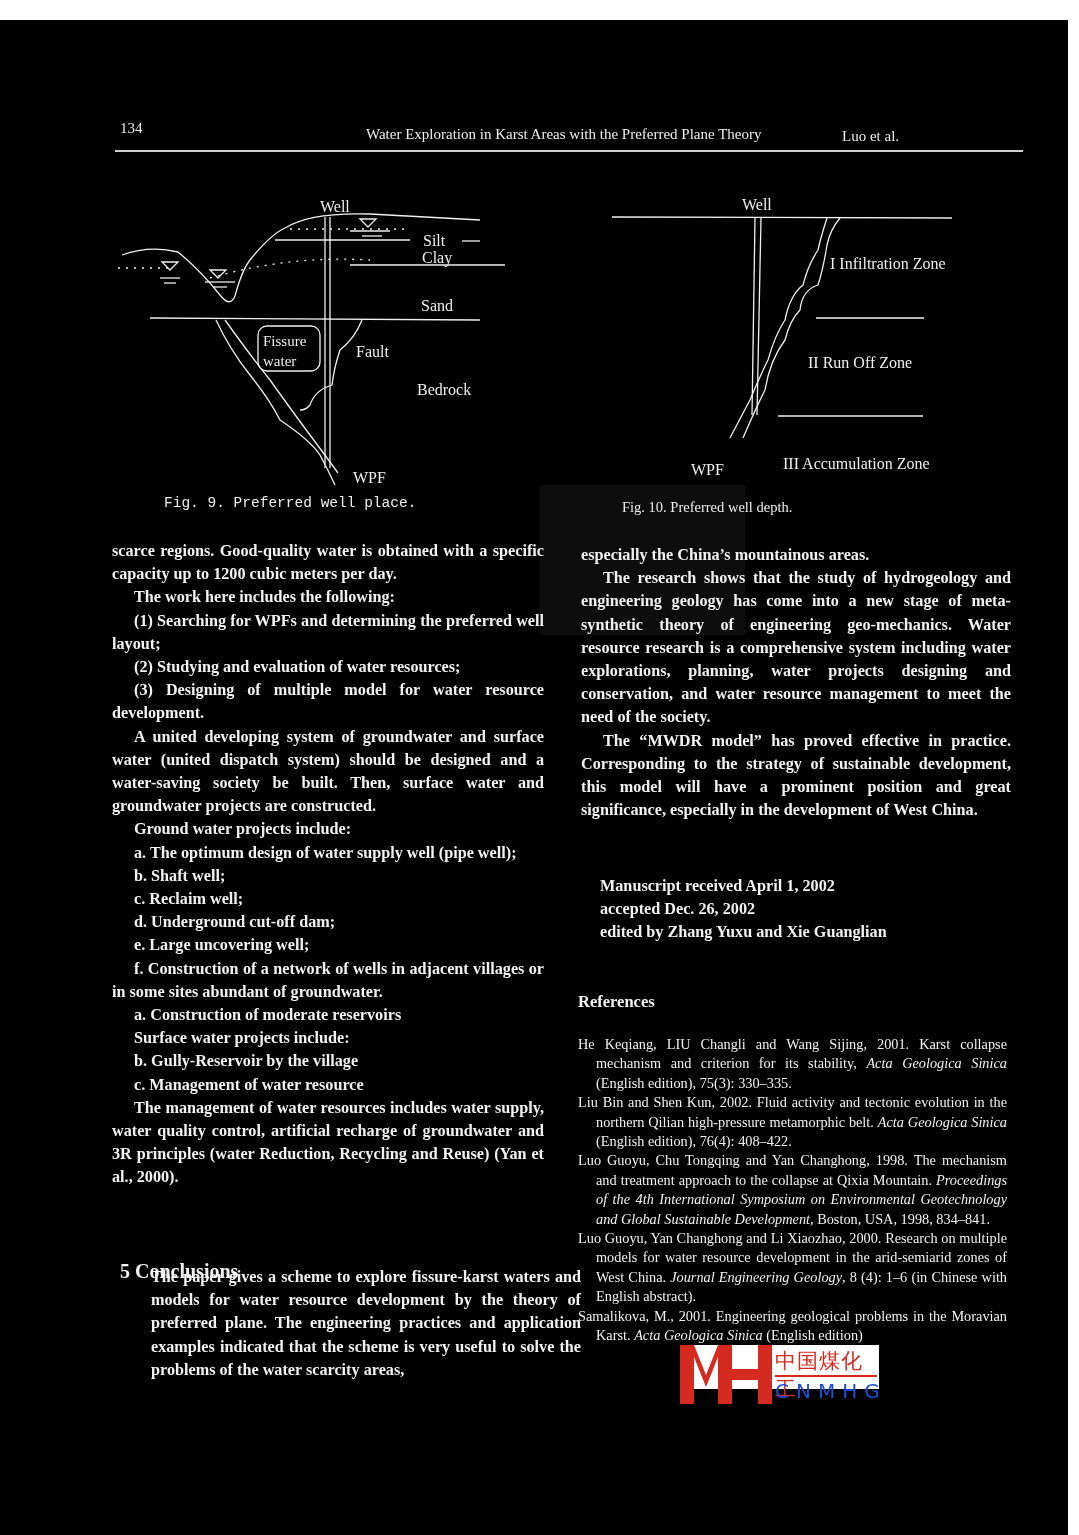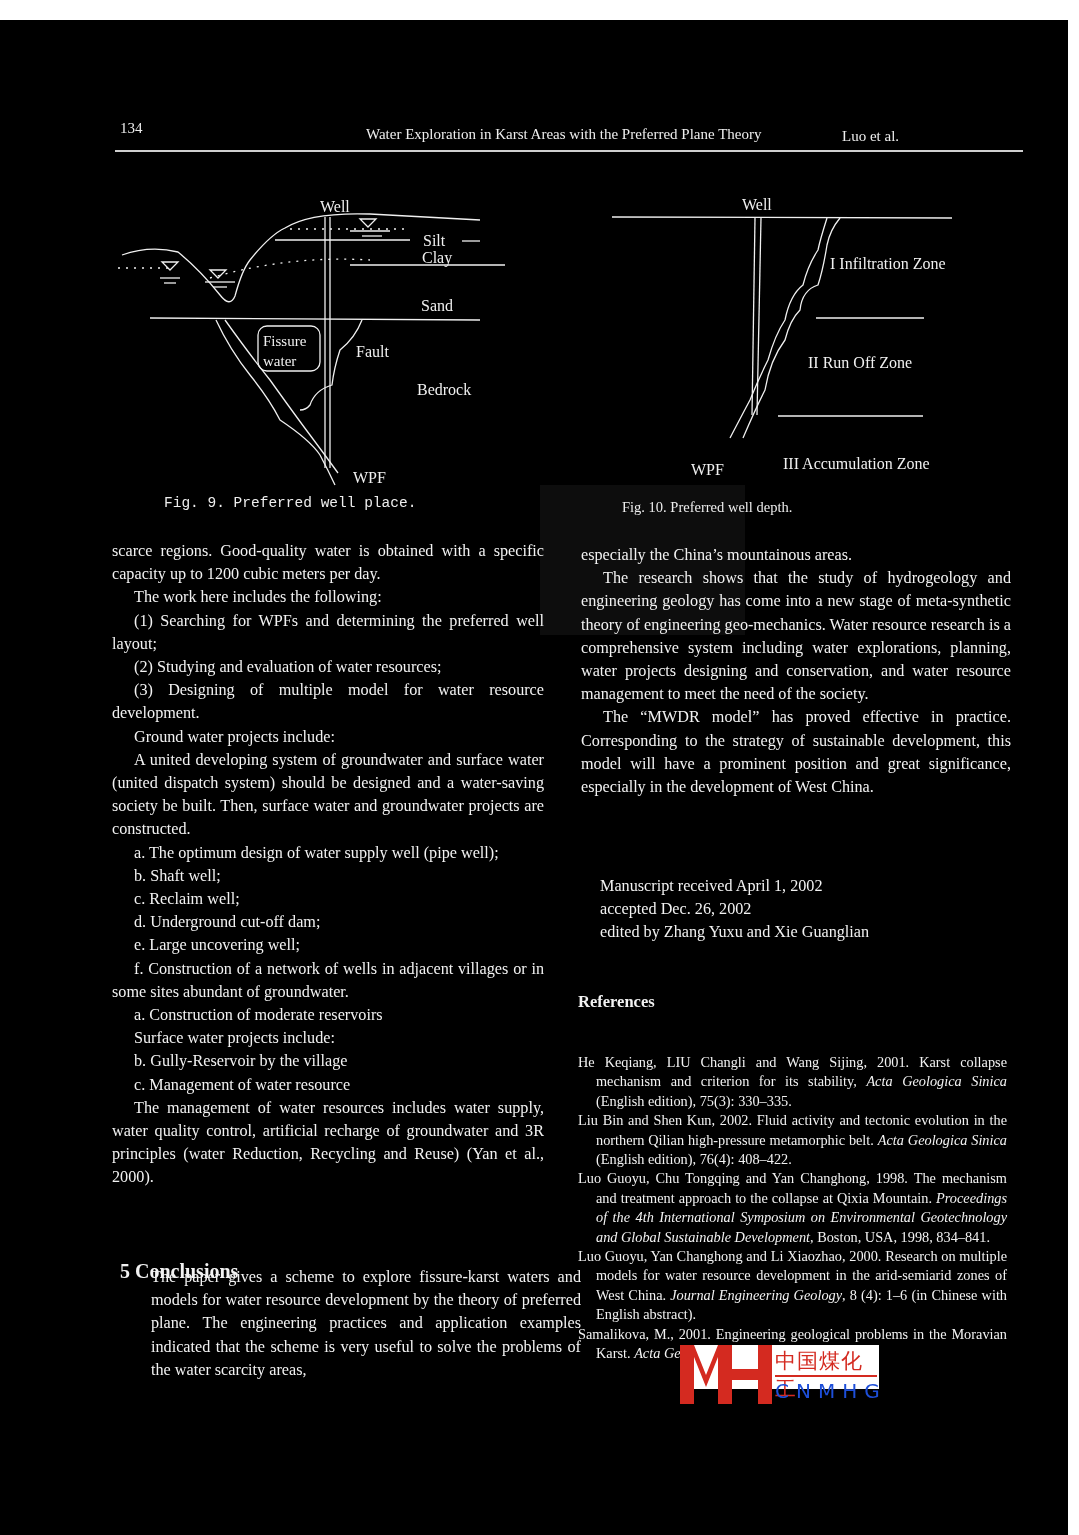--- a/index.html
+++ b/index.html
@@ -12,21 +12,21 @@
   .page {
     position: absolute; left: 0; top: 20px; width: 1068px; height: 1515px;
     background: #000;
   }
   .topedge { position:absolute; left:0; top:0; width:1079px; height:20px; background:#fff; }
   .rightedge { position:absolute; left:1068px; top:20px; width:11px; height:1515px; background:#fff; }
   .hdr { position:absolute; top:120px; font-size:15px; color:#eee; }
   .hdr-rule { position:absolute; left:115px; top:150px; width:908px; height:2px; background:#cfcfcf; }
   .fig { position:absolute; }
   .caption { position:absolute; font-size:14.5px; color:#eee; }
-  .col { position:absolute; font-size:16.2px; line-height:23.2px; text-align:justify; }
+  .col { position:absolute; font-size:16.2px; line-height:23.2px; text-align:justify;font-weight:bold; }
   .col p { margin: 0; }
   .indent { text-indent: 22px; }
   .section-title { font-weight: bold; font-size: 20px; }
   .refs { position:absolute; font-size:14.3px; line-height:19.4px; text-align:justify; }
   .ref { padding-left: 18px; text-indent: -18px; margin: 0; }
   .ref i { font-style: italic; }
   .logo {
     position:absolute; left:680px; top:1345px; width:199px; height:44px; background:#fff;
   }
   .logo svg { position:absolute; left:0; top:0; }
@@ -110,22 +110,22 @@
   <text x="101" y="285" font-size="16">WPF</text>
 </svg>
 <div class="caption" style="left:622px;top:499px;">Fig. 10. Preferred well depth.</div>
 
 <div class="col" style="left:112px;top:540px;width:432px;">
   <p>scarce regions. Good-quality water is obtained with a specific capacity up to 1200 cubic meters per day.</p>
   <p class="indent">The work here includes the following:</p>
   <p class="indent">(1) Searching for WPFs and determining the preferred well layout;</p>
   <p class="indent">(2) Studying and evaluation of water resources;</p>
   <p class="indent">(3) Designing of multiple model for water resource development.</p>
+  <p class="indent">A united developing system of groundwater and surface water (united dispatch system) should be designed and a water-saving society be built. Then, surface water and groundwater projects are constructed.</p>
   <p class="indent">Ground water projects include:</p>
-  <p class="indent">A united developing system of groundwater and surface water (united dispatch system) should be designed and a water-saving society be built. Then, surface water and groundwater projects are constructed.</p>
   <p class="indent">a. The optimum design of water supply well (pipe well);</p>
   <p class="indent">b. Shaft well;</p>
   <p class="indent">c. Reclaim well;</p>
   <p class="indent">d. Underground cut-off dam;</p>
   <p class="indent">e. Large uncovering well;</p>
   <p class="indent">f. Construction of a network of wells in adjacent villages or in some sites abundant of groundwater.</p>
   <p class="indent">a. Construction of moderate reservoirs</p>
   <p class="indent">Surface water projects include:</p>
   <p class="indent">b. Gully-Reservoir by the village</p>
   <p class="indent">c.  Management of water resource</p>
@@ -144,21 +144,21 @@
 </div>
 
 <div class="col" style="left:600px;top:875px;width:409px;text-align:left;">
   <p>Manuscript received April 1, 2002</p>
   <p>accepted Dec. 26, 2002</p>
   <p>edited by Zhang Yuxu and Xie Guanglian</p>
 </div>
 
 <div class="col" style="left:578px;top:990px;width:300px;font-weight:bold;font-size:16.5px;">References</div>
 
-<div class="refs" style="left:578px;top:1035px;width:429px;margin-top:18px;">
+<div class="refs" style="left:578px;top:1035px;width:429px;">
   <p class="ref"><span>He Keqiang, LIU Changli and Wang Sijing, 2001. Karst collapse mechanism and criterion for its stability, </span><i>Acta Geologica Sinica</i><span> (English edition), 75(3): 330–335.</span></p>
   <p class="ref"><span>Liu Bin and Shen Kun, 2002. Fluid activity and tectonic evolution in the northern Qilian high-pressure metamorphic belt. </span><i>Acta Geologica Sinica</i><span> (English edition), 76(4): 408–422.</span></p>
   <p class="ref"><span>Luo Guoyu, Chu Tongqing and Yan Changhong, 1998. The mechanism and treatment approach to the collapse at Qixia Mountain. </span><i>Proceedings of the 4th International Symposium on Environmental Geotechnology and Global Sustainable Development</i><span>, Boston, USA, 1998, 834–841.</span></p>
   <p class="ref"><span>Luo Guoyu, Yan Changhong and Li Xiaozhao, 2000. Research on multiple models for water resource development in the arid-semiarid zones of West China. </span><i>Journal Engineering Geology</i><span>, 8 (4): 1–6 (in Chinese with English abstract).</span></p>
   <p class="ref"><span>Samalikova, M., 2001. Engineering geological problems in the Moravian Karst. </span><i>Acta Geologica Sinica</i><span> (English edition)</span></p>
 </div>
 
 <div class="logo">
   <svg width="92" height="59" viewBox="0 0 92 59">
     <g fill="#d42a20">

